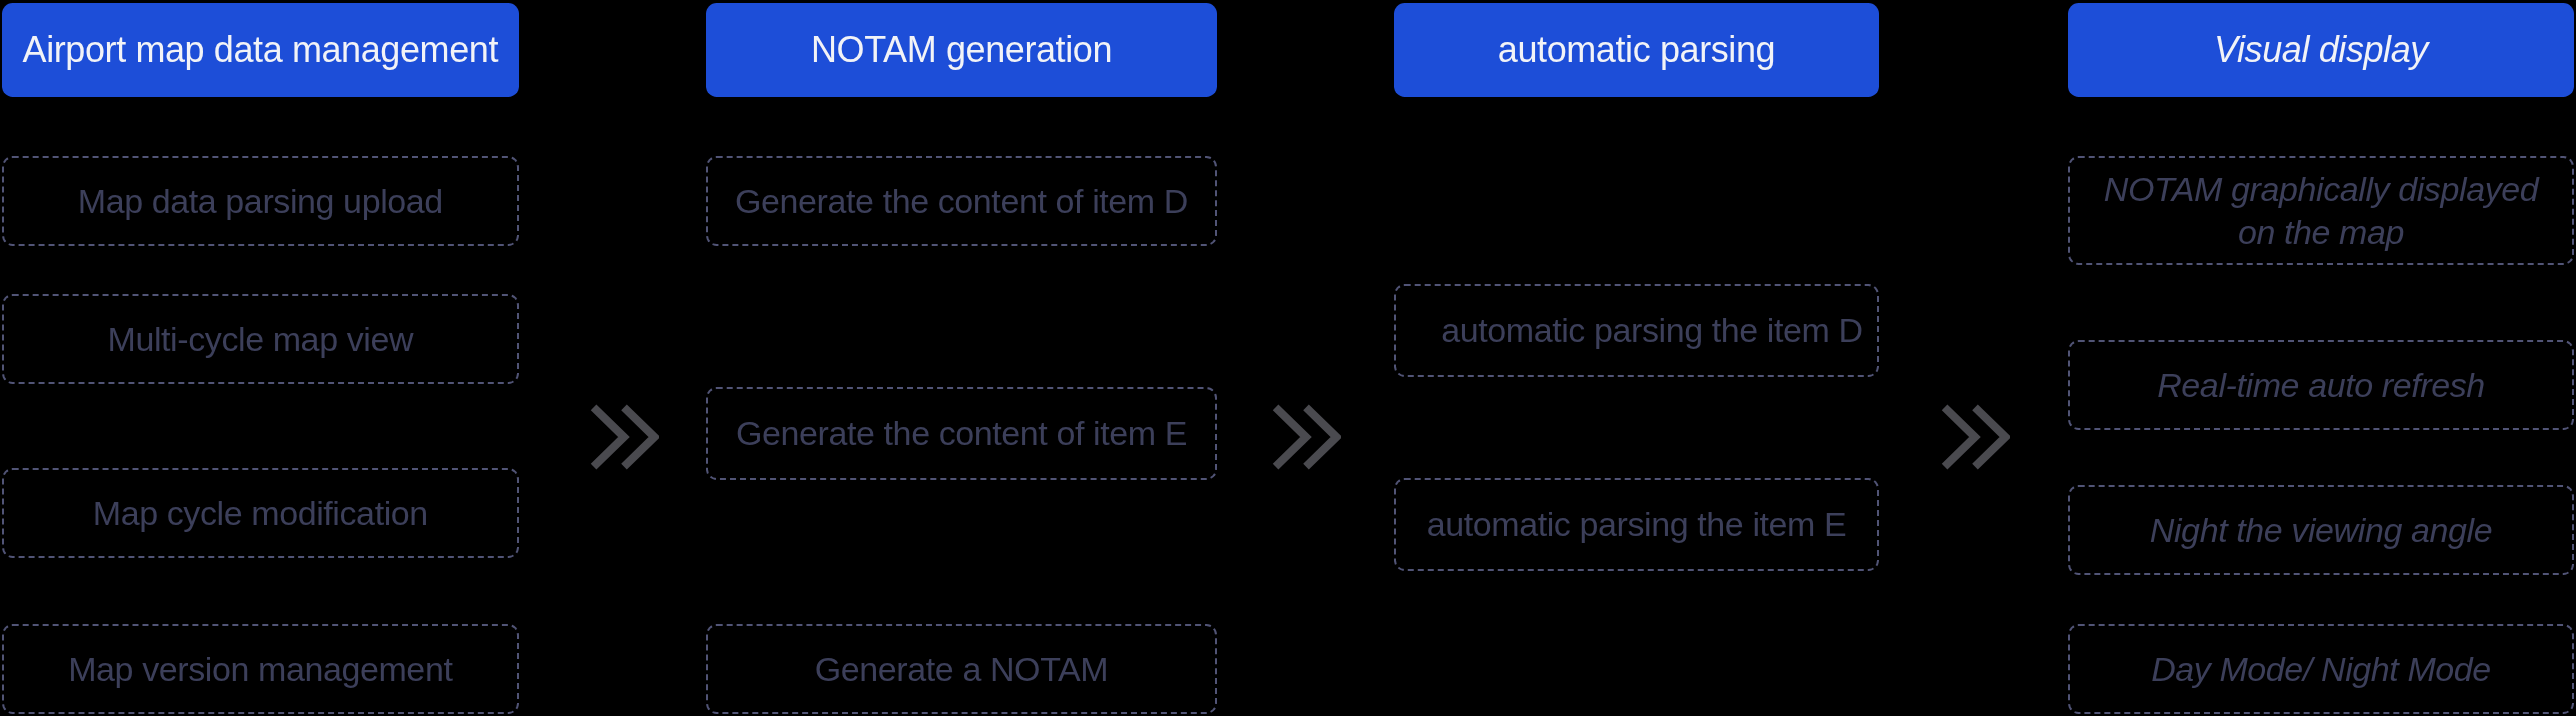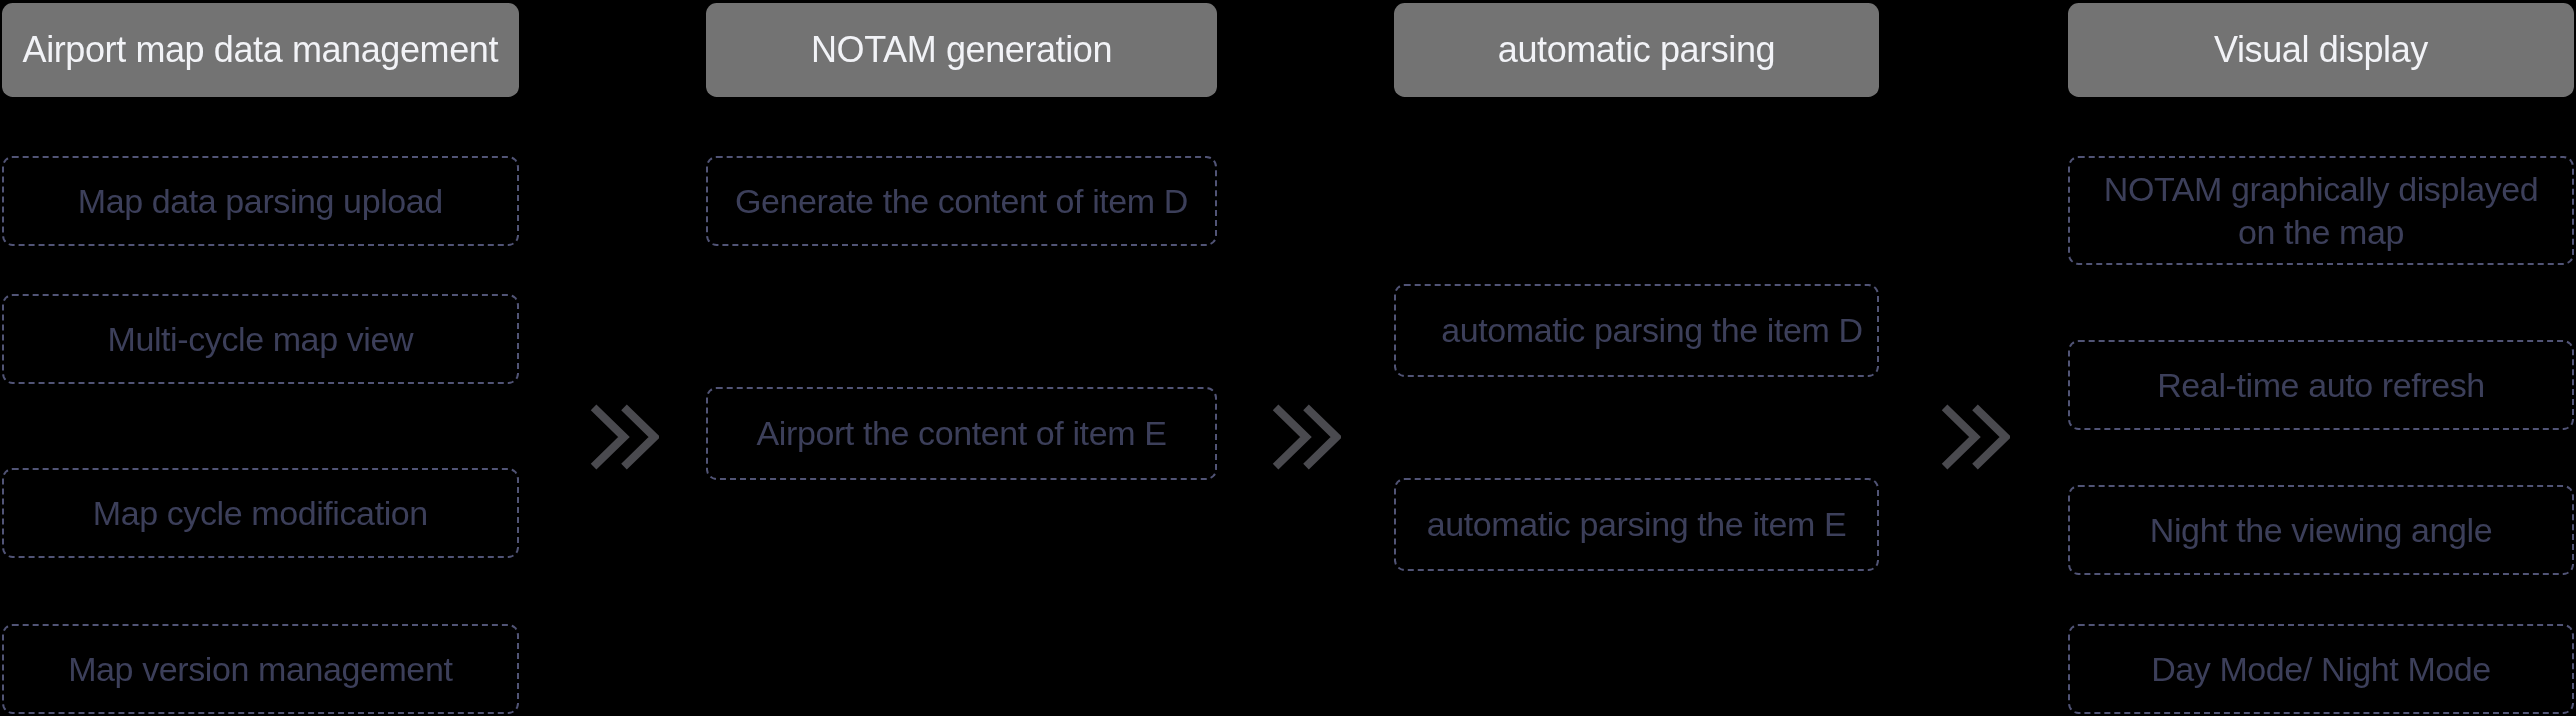--- a/index.html
+++ b/index.html
@@ -19,21 +19,21 @@
     position: absolute;
     top: 0;
     height: 716px;
   }
   .column-header {
     position: absolute;
     top: 2.7px;
     left: 0;
     right: 0;
     height: 94px;
-    background: #737373;
+    background: #1d4ed8;
     border-radius: 10.7px;
     display: flex;
     align-items: center;
     justify-content: center;
     color: #f2f3f7;
     font-size: 36px;
     letter-spacing: -0.4px;
     white-space: nowrap;
   }
   .flow-step {
@@ -99,21 +99,24 @@
   </div>
 
   <div class="flow-column" style="left:706px; width:511px;">
     <div class="column-header">
       <span>NOTAM generation</span>
     </div>
     <div class="flow-step" style="top:156px; height:90px;">
       <span class="box-label">Generate the content of item D</span>
     </div>
     <div class="flow-step" style="top:387px; height:93px;">
-      <span class="box-label">Airport the content of item E</span>
+      <span class="box-label">Generate the content of item E</span>
+    </div>
+    <div class="flow-step" style="top:624px; height:90px;">
+      <span class="box-label">Generate a NOTAM</span>
     </div>
   </div>
 
   <div class="flow-arrow" style="left:1271px; top:403px;">
     <svg viewBox="0 0 78 76" xmlns="http://www.w3.org/2000/svg">
       <polyline points="5,5 39,38 5,71" fill="none" stroke="#4a4a4f" stroke-width="9"></polyline>
       <polyline points="39,5 73,38 39,71" fill="none" stroke="#4a4a4f" stroke-width="9"></polyline>
     </svg>
   </div>
 
@@ -129,21 +132,21 @@
     </div>
   </div>
 
   <div class="flow-arrow" style="left:1940px; top:403px;">
     <svg viewBox="0 0 78 76" xmlns="http://www.w3.org/2000/svg">
       <polyline points="5,5 39,38 5,71" fill="none" stroke="#4a4a4f" stroke-width="9"></polyline>
       <polyline points="39,5 73,38 39,71" fill="none" stroke="#4a4a4f" stroke-width="9"></polyline>
     </svg>
   </div>
 
-  <div class="flow-column" style="left:2068px; width:506px;">
+  <div class="flow-column" style="left:2068px; width:506px;font-style:italic;">
     <div class="column-header">
       <span>Visual display</span>
     </div>
     <div class="flow-step" style="top:156px; height:109px;">
       <span class="box-label">NOTAM graphically displayed
 on the map</span>
     </div>
     <div class="flow-step" style="top:340px; height:90px;">
       <span class="box-label">Real-time auto refresh</span>
     </div>

